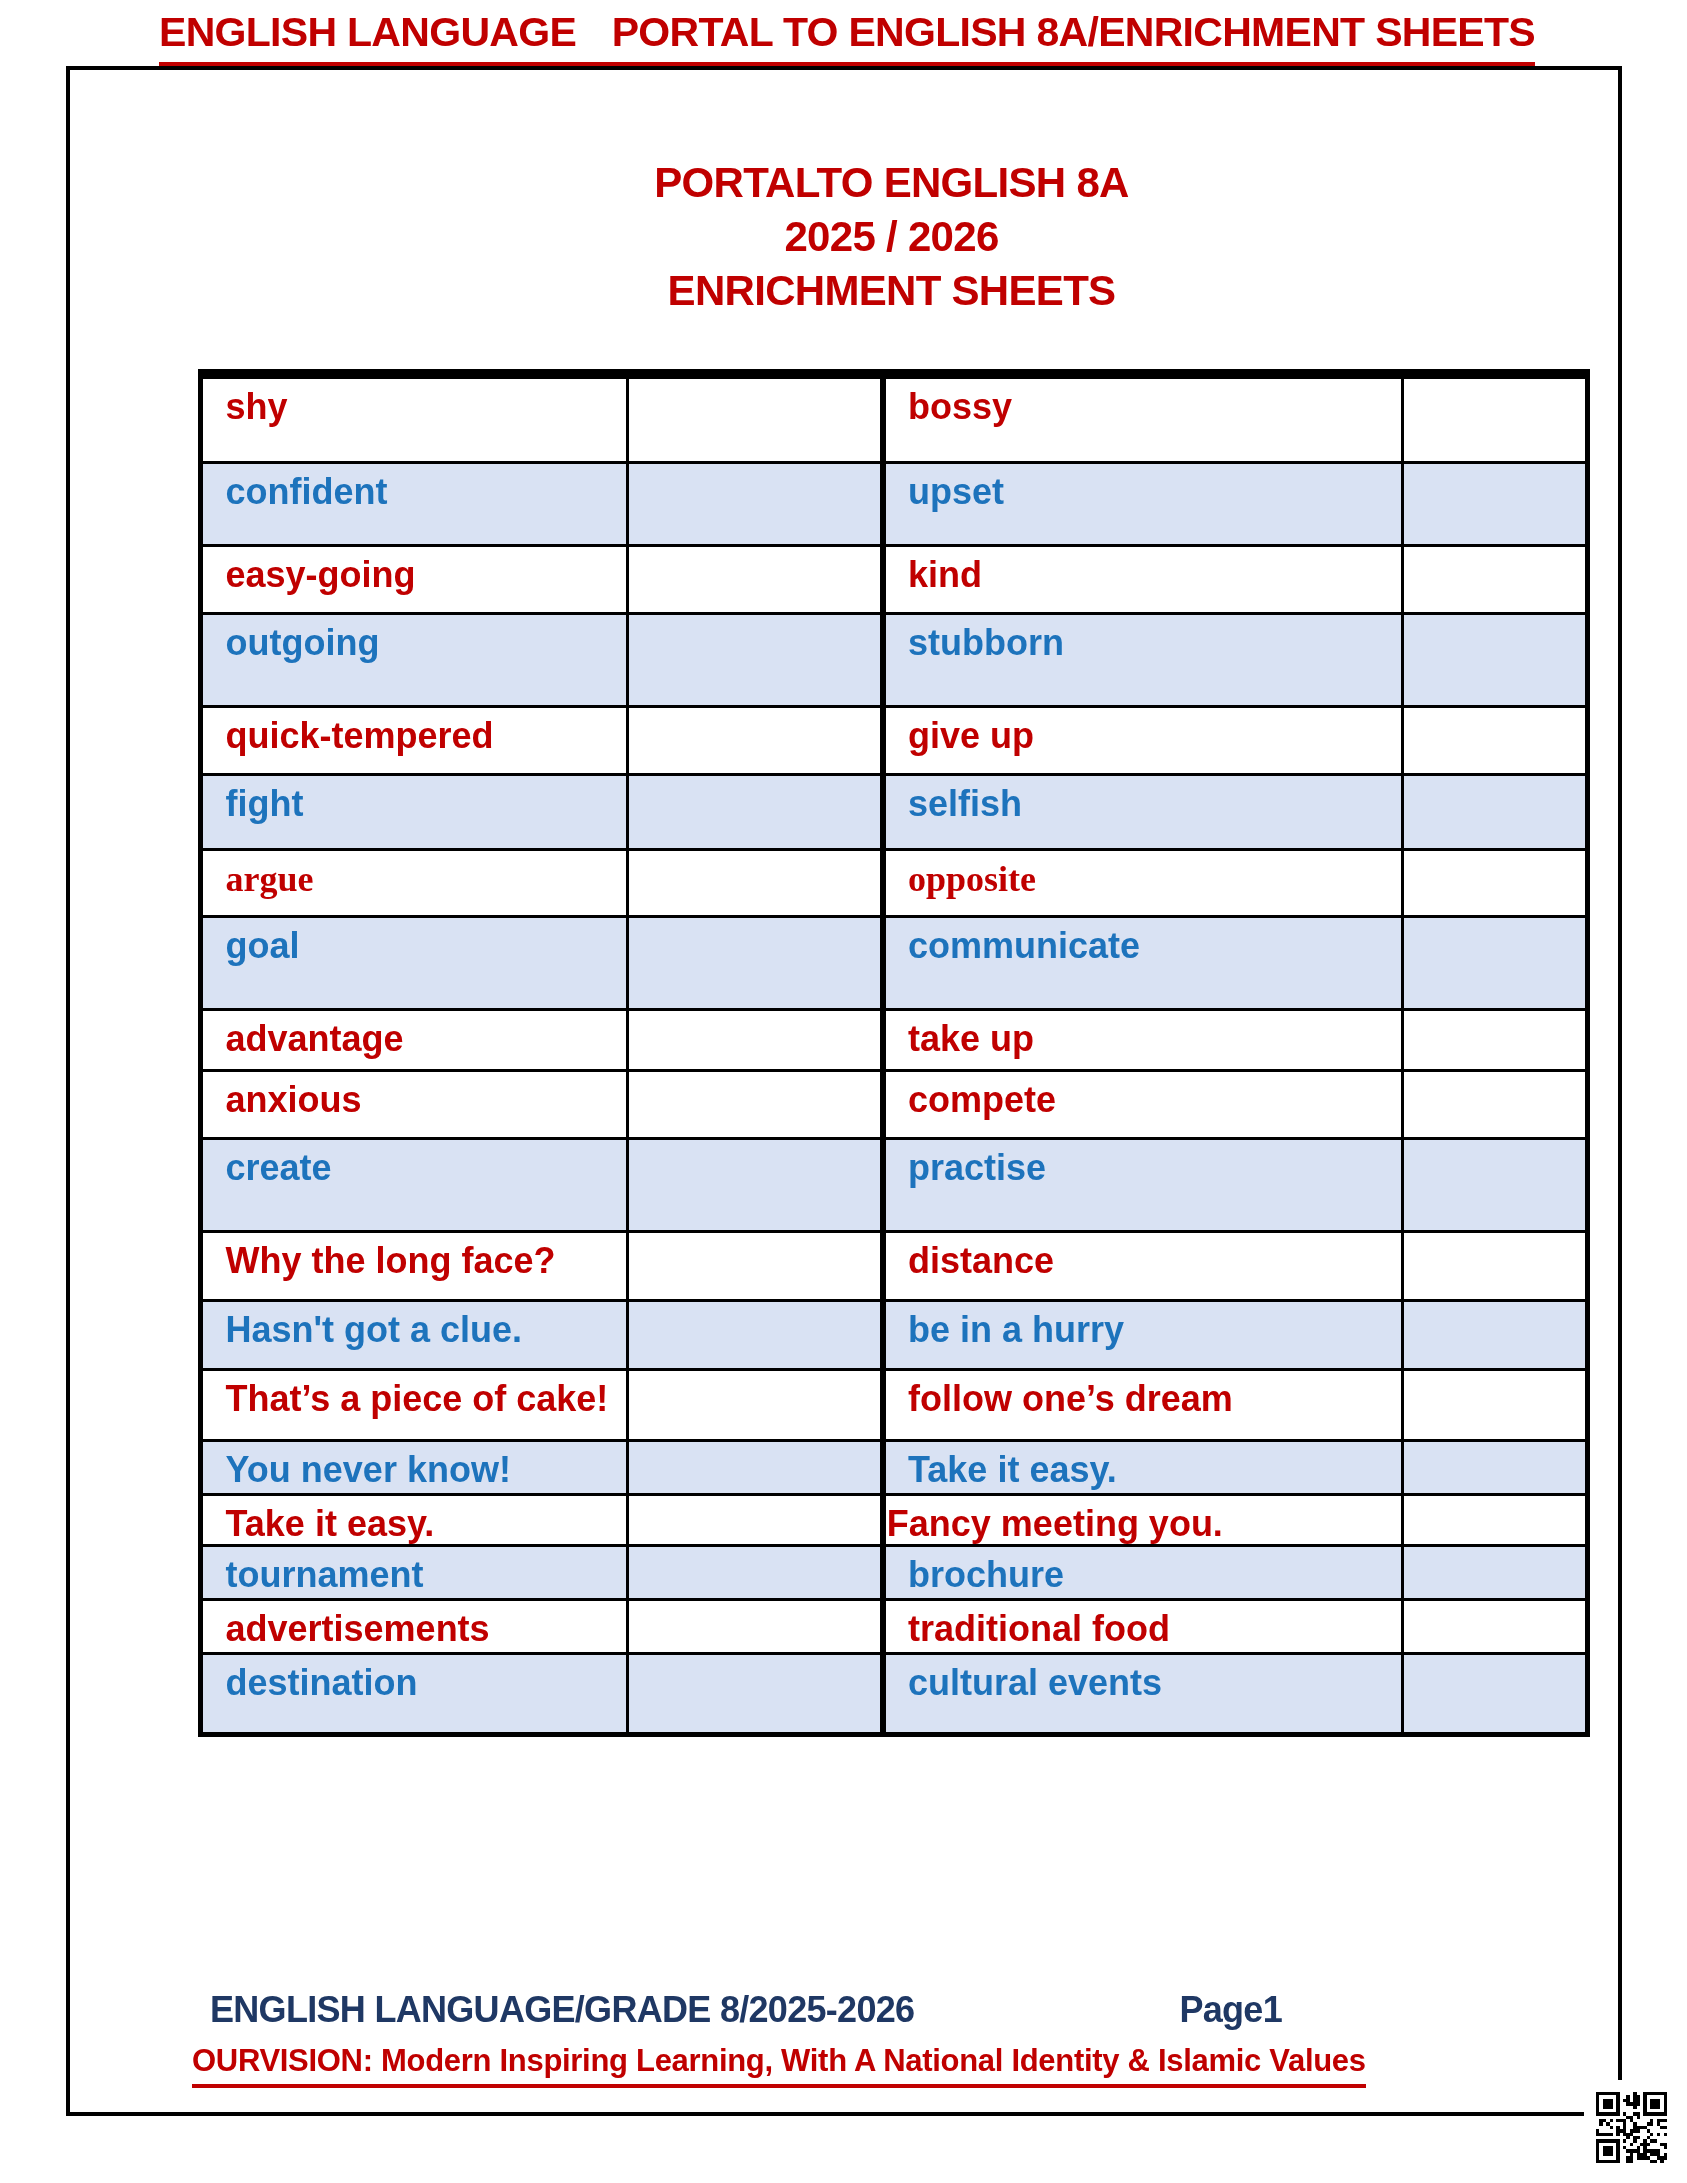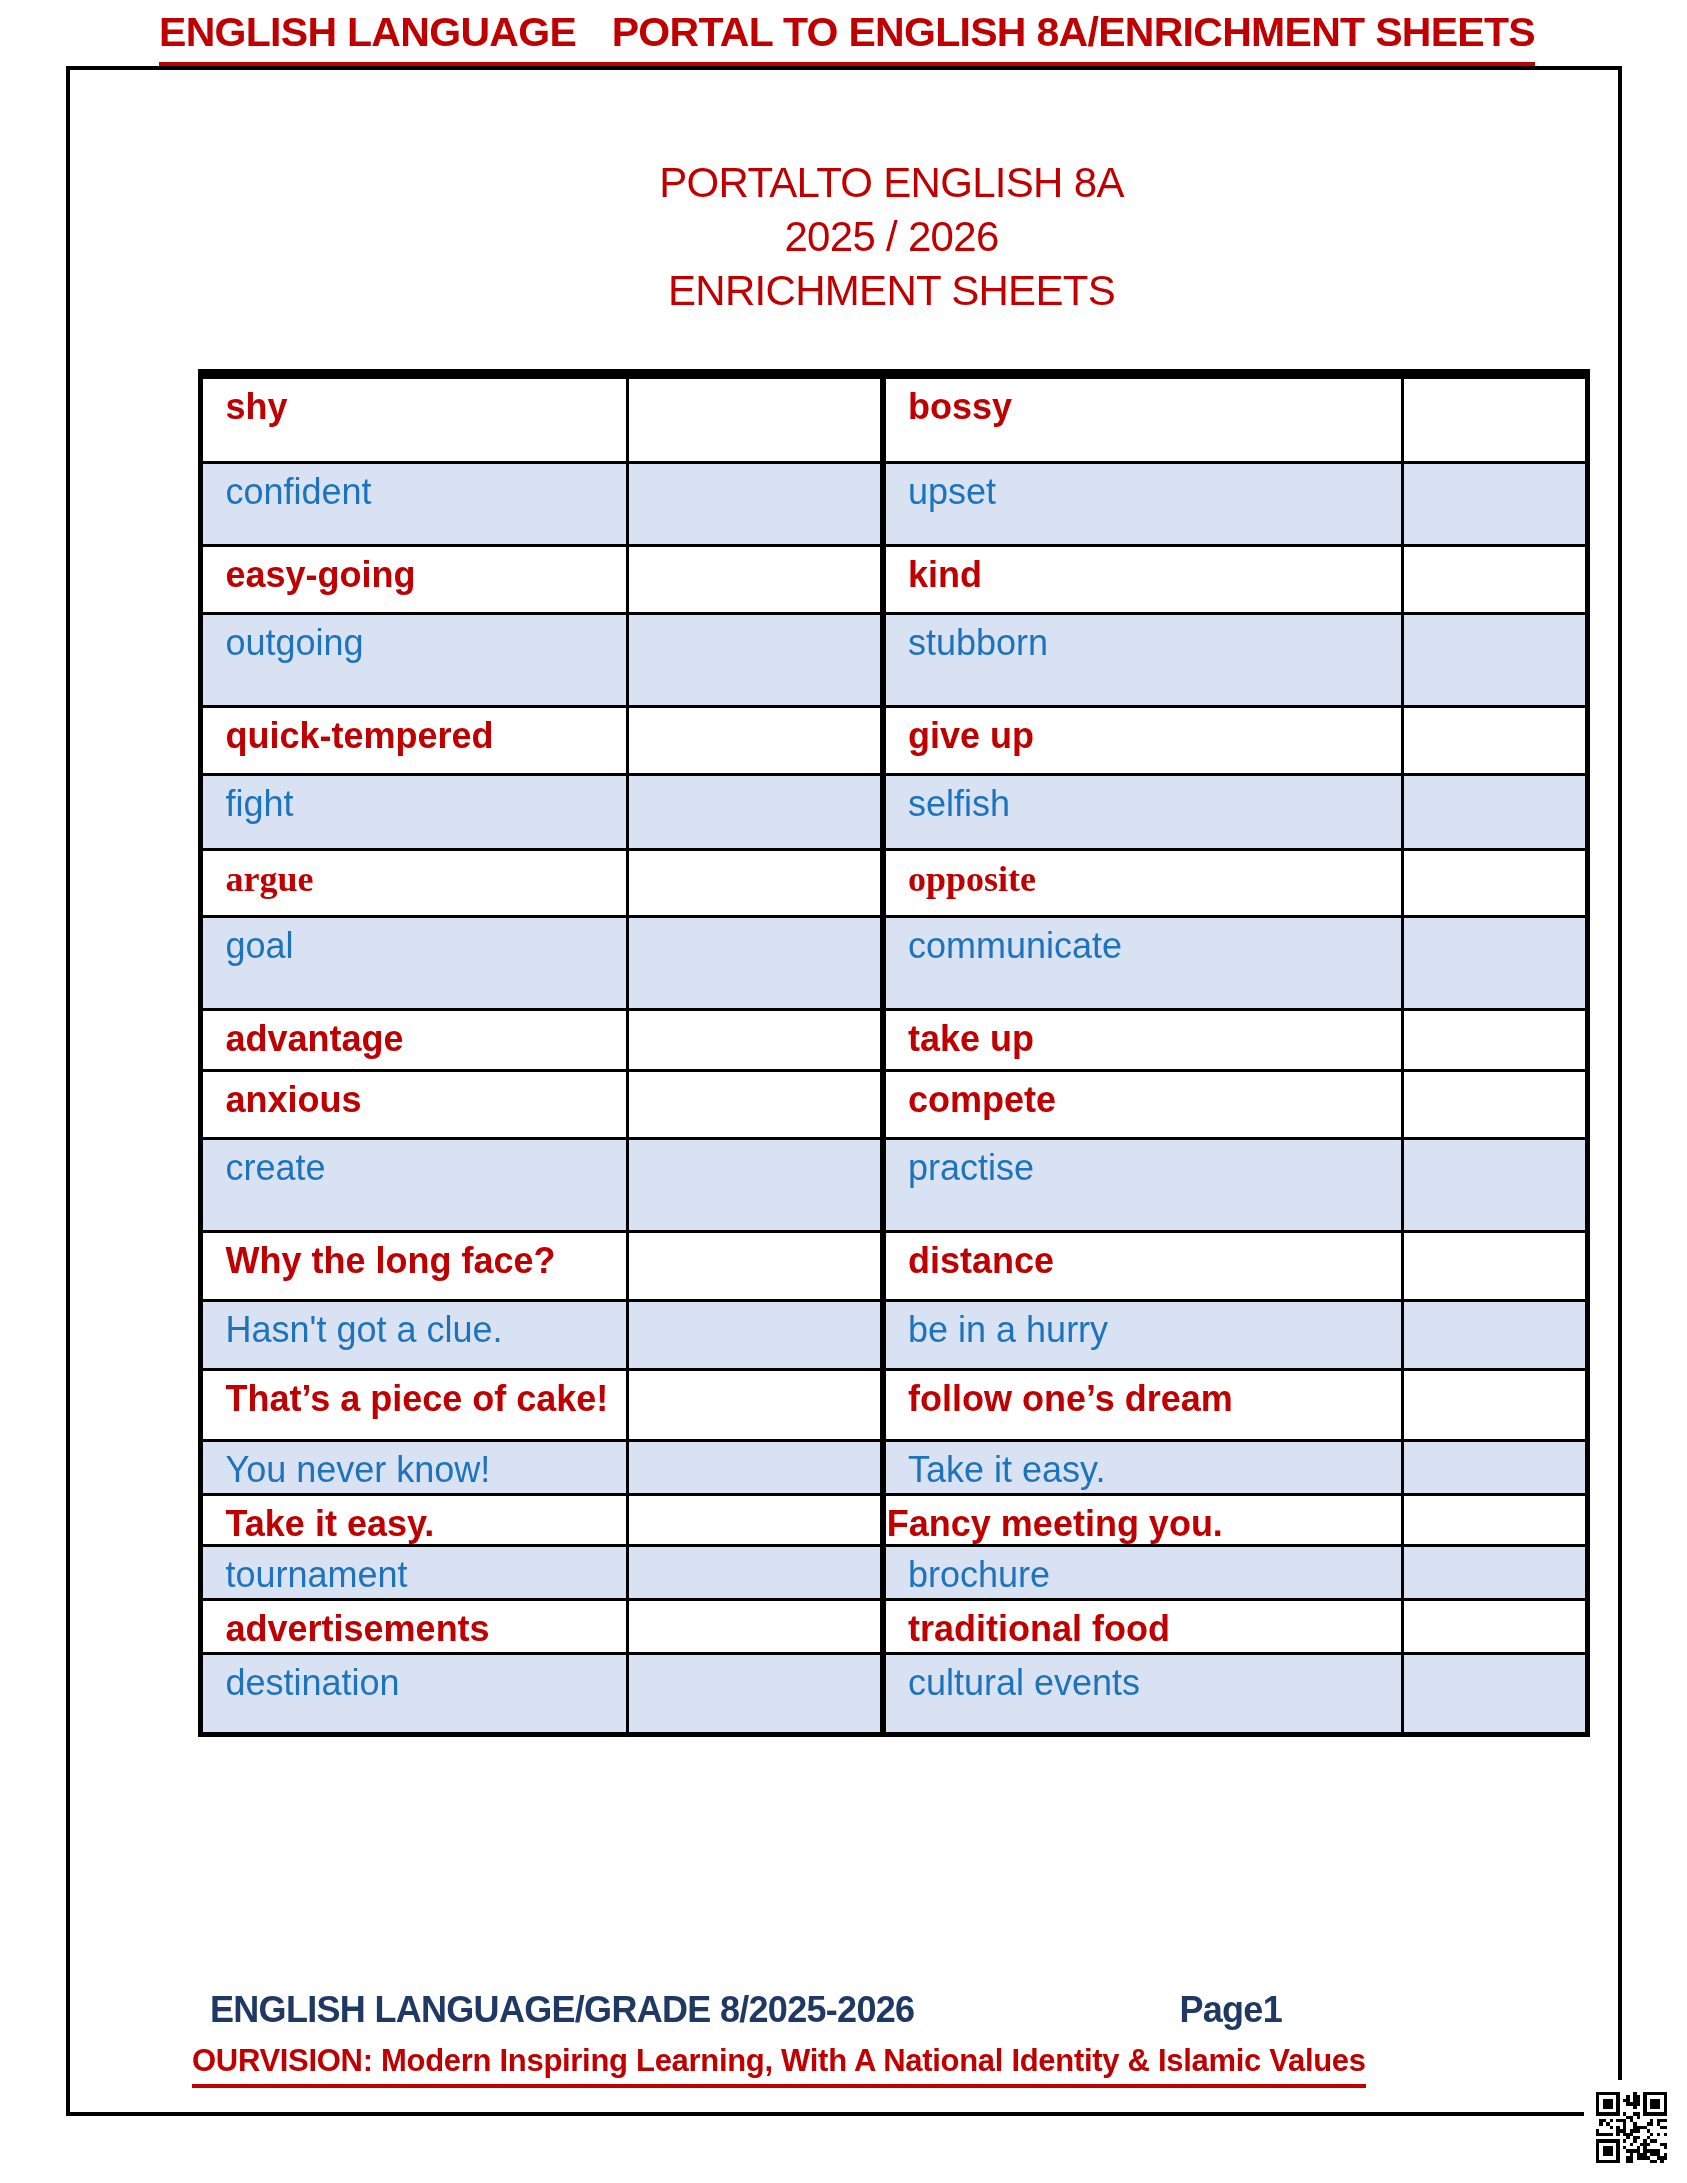--- a/index.html
+++ b/index.html
@@ -27,41 +27,41 @@
 
   
   .page-border{
     position:absolute;left:66px;top:66px;width:1556px;height:2050px;
     border:4px solid var(--ink);background:transparent;pointer-events:none;
   }
 
   
   .title-block{
     position:absolute;left:198px;top:156px;width:1387px;
-    text-align:center;color:var(--red);font-weight:400;
+    text-align:center;color:var(--red);font-weight:700;
     font-size:42px;line-height:54px;letter-spacing:-0.7px;
   }
 
   
   table.vocab{
     position:absolute;left:198px;top:369px;width:1387px;
     border-collapse:collapse;table-layout:fixed;
     border:5.3px solid var(--ink);border-top-width:10px;
   }
   table.vocab td{
     border:3.3px solid var(--ink);
     vertical-align:top;
     padding:8px 5.3px 0 22.5px;
     font-size:36px;line-height:1.12;
     overflow:hidden;white-space:nowrap;
   }
   table.vocab td.divider-right{border-left-width:6px;}
   table.vocab td.blank{padding:0;}
   table.vocab tr.tone-blue td{background:var(--rowblue);}
-  table.vocab tr.tone-blue td.word{color:var(--blue);font-weight:400;}
+  table.vocab tr.tone-blue td.word{color:var(--blue);font-weight:700;}
   table.vocab tr.tone-red td{background:#ffffff;}
   table.vocab tr.tone-red td.word{color:var(--red);font-weight:600;}
   table.vocab td.flush{padding-left:1.3px;}
 
   
   .footer-line{
     position:absolute;left:210px;top:1989px;width:1072px;
     display:flex;justify-content:space-between;align-items:center;
     color:var(--navy);font-weight:700;font-size:36px;letter-spacing:-0.7px;white-space:nowrap;
   }

